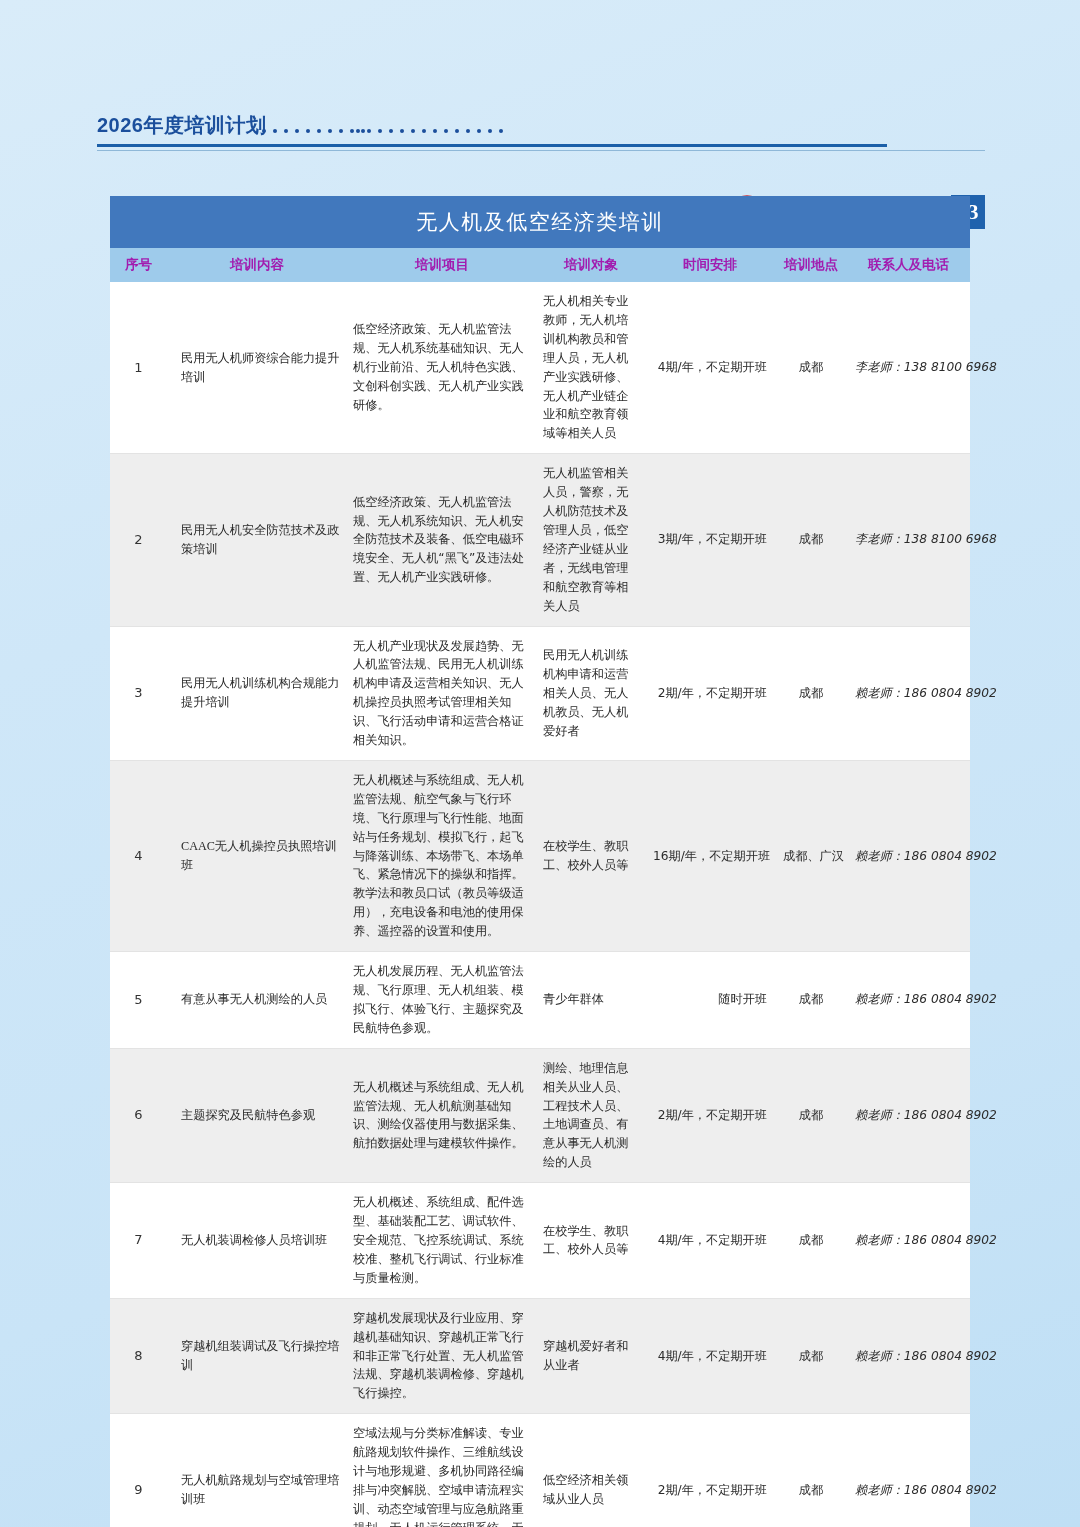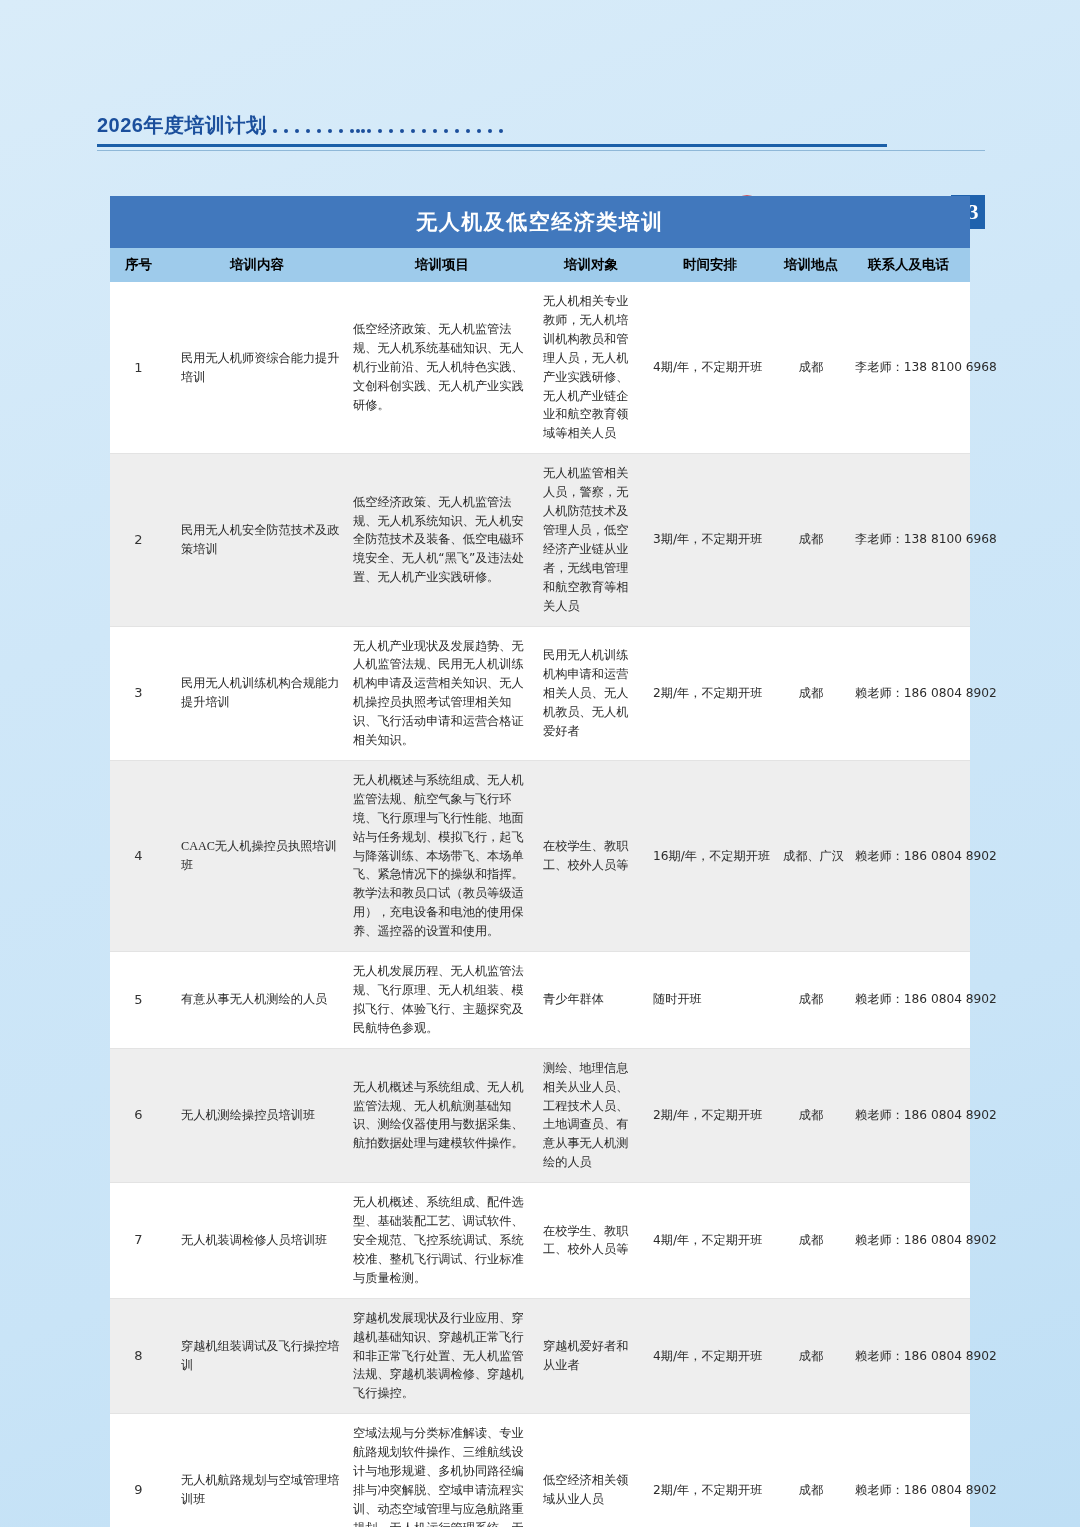--- a/index.html
+++ b/index.html
@@ -38,44 +38,44 @@
     background:#1f62ad; color:#fff; font-size:21px; font-weight:bold;
     display:flex; align-items:center; justify-content:center; font-family:"Liberation Serif",serif;
   }
   .pagenum-tab { position:absolute; left:941px; top:126px; width:27px; height:26px; background:#2f6fb5; }
 
   
   .table-wrap { position:absolute; left:110px; top:196px; width:860px; }
   table { border-collapse:collapse; width:860px; table-layout:fixed; }
   .tbl-title td {
     background:#4178bd; color:#ffffff; text-align:center;
-    font-size:21px; font-weight:bold; letter-spacing:1.5px;
+    font-size:21px; font-weight:normal; letter-spacing:1.5px;
     padding:12px 0 12px; font-family:"DejaVu Sans",sans-serif;
   }
   thead.cols th {
-    background:#9ecbeb; color:#000000;
+    background:#9ecbeb; color:#a21caf;
     font-size:13.5px; font-weight:bold; padding:8px 8px;
     font-family:"DejaVu Sans",sans-serif; text-align:center;
     border:none;
   }
   tbody td {
     font-size:12.2px; color:#2b2b2b; line-height:1.55;
     padding:10px 8px; vertical-align:middle;
     font-family:"DejaVu Sans",sans-serif;
     border-bottom:1px solid #e3e3e3;
   }
   tbody tr:nth-child(odd) td { background:#ffffff; }
   tbody tr:nth-child(even) td { background:#eeeeee; }
   td.c-no { text-align:center; font-size:13px; color:#333; }
   td.c-content { text-align:left; padding-left:14px; padding-right:6px;font-family:Liberation Serif, serif; }
   td.c-project { text-align:left; padding-left:6px; padding-right:10px; }
   td.c-target { text-align:left; padding-left:6px; padding-right:6px; }
-  td.c-time { text-align:left; white-space:nowrap; }
+  td.c-time { text-align:right; white-space:nowrap; }
   td.c-place { text-align:center; white-space:nowrap; }
-  td.c-contact { text-align:center; white-space:nowrap; }
+  td.c-contact { text-align:center; white-space:nowrap;font-style:italic; }
 </style>
 </head>
 <body>
 
 <div class="page-inner">
 
   <div class="header">
     <div class="hdr-title">2026年度培训计划</div>
 
     <div class="dots d1">
@@ -208,21 +208,21 @@
           <td class="c-no">5</td>
           <td class="c-content">有意从事无人机测绘的人员</td>
           <td class="c-project">无人机发展历程、无人机监管法规、飞行原理、无人机组装、模拟飞行、体验飞行、主题探究及民航特色参观。</td>
           <td class="c-target">青少年群体</td>
           <td class="c-time">随时开班</td>
           <td class="c-place">成都</td>
           <td class="c-contact">赖老师：186 0804 8902</td>
         </tr>
         <tr>
           <td class="c-no">6</td>
-          <td class="c-content">无人机测绘操控员培训班</td>
+          <td class="c-content">主题探究及民航特色参观</td>
           <td class="c-project">无人机概述与系统组成、无人机监管法规、无人机航测基础知识、测绘仪器使用与数据采集、航拍数据处理与建模软件操作。</td>
           <td class="c-target">测绘、地理信息相关从业人员、工程技术人员、土地调查员、有意从事无人机测绘的人员</td>
           <td class="c-time">2期/年，不定期开班</td>
           <td class="c-place">成都</td>
           <td class="c-contact">赖老师：186 0804 8902</td>
         </tr>
         <tr>
           <td class="c-no">7</td>
           <td class="c-content">无人机装调检修人员培训班</td>
           <td class="c-project">无人机概述、系统组成、配件选型、基础装配工艺、调试软件、安全规范、飞控系统调试、系统校准、整机飞行调试、行业标准与质量检测。</td>

